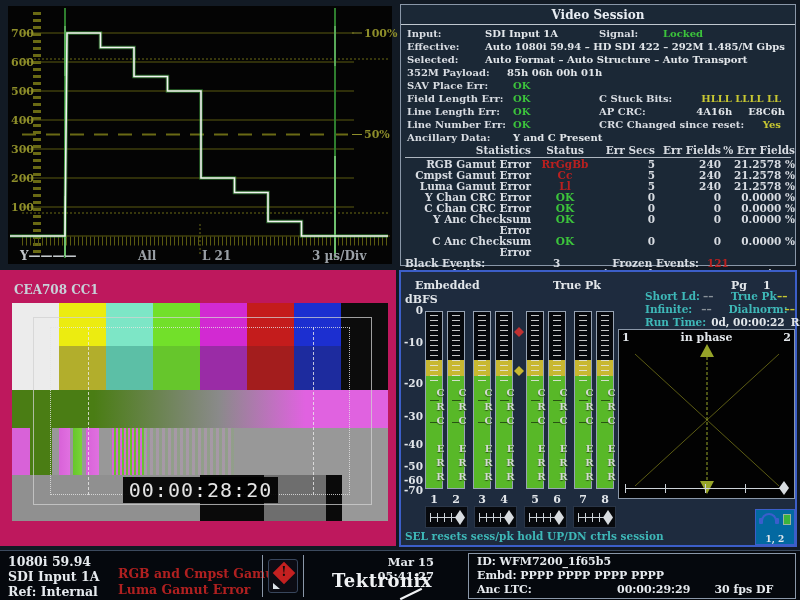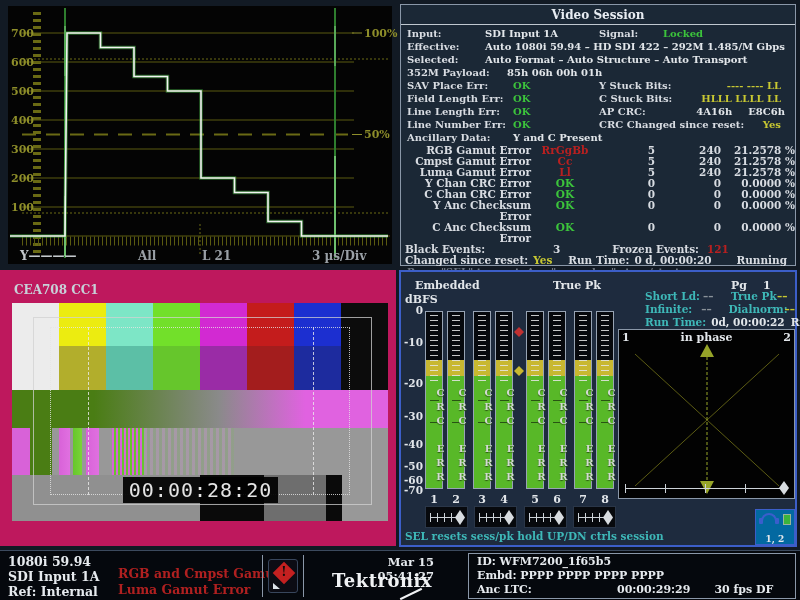--- a/index.html
+++ b/index.html
@@ -170,41 +170,45 @@
 </div>
 
 <div class="abs" id="vs-tile">
   <div class="vs-title">Video Session</div>
   <div class="vs-sep"></div>
   <div class="vs-body">
     <div class="vs-row"><span class="half"><span class="lab-a">Input:</span><span class="white">SDI Input 1A</span></span><span><span class="lab-a" style="width:64px">Signal:</span><span class="green">Locked</span></span></div>
     <div class="vs-row"><span class="lab-a">Effective:</span><span class="white">Auto 1080i 59.94 – HD SDI 422 – 292M 1.485/M Gbps</span></div>
     <div class="vs-row"><span class="lab-a">Selected:</span><span class="white">Auto Format – Auto Structure – Auto Transport</span></div>
     <div class="vs-row"><span class="lab-c">352M Payload:</span><span class="white">85h 06h 00h 01h</span></div>
-    <div class="vs-row"><span class="half"><span class="lab-b">SAV Place Err:</span><span class="green">OK</span></span><span class="vs-right">
-          <span>Y Stuck Bits:</span>
-          <span class="rv yellow">---- ---- LL</span>
-        </span></div>
+    <div class="vs-row"><span class="half"><span class="lab-b">SAV Place Err:</span><span class="green">OK</span></span></div>
     <div class="vs-row"><span class="half"><span class="lab-b">Field Length Err:</span><span class="green">OK</span></span><span class="vs-right">
           <span>C Stuck Bits:</span>
           <span class="rv yellow">HLLL LLLL LL</span>
         </span></div>
     <div class="vs-row"><span class="half"><span class="lab-b">Line Length Err:</span><span class="green">OK</span></span><span class="vs-right">
           <span>AP CRC:</span>
           <span class="rv white">4A16h</span>
           <span class="white" style="margin-left:10px;padding-right:2px">E8C6h</span>
         </span></div>
     <div class="vs-row"><span class="half"><span class="lab-b">Line Number Err:</span><span class="green">OK</span></span><span class="vs-right">
           <span>CRC Changed since reset:</span>
           <span class="rv yellow">Yes</span>
         </span></div>
     <div class="vs-row"><span class="lab-b">Ancillary Data:</span><span class="white">Y and C Present</span></div>
   </div>
 
   <div style="padding:1px 4px 0 4px">
+    <div class="st-grid st-head">
+      <span>Statistics</span>
+      <span>Status</span>
+      <span>Err Secs</span>
+      <span>Err Fields</span>
+      <span>% Err Fields</span>
+    </div>
     <div class="st-grid">
       <span>RGB Gamut Error</span>
         <span class="red">RrGgBb</span>
         <span>5</span>
         <span>240</span>
         <span>21.2578 %</span>
       <span>Cmpst Gamut Error</span>
         <span class="red">Cc</span>
         <span>5</span>
         <span>240</span>

